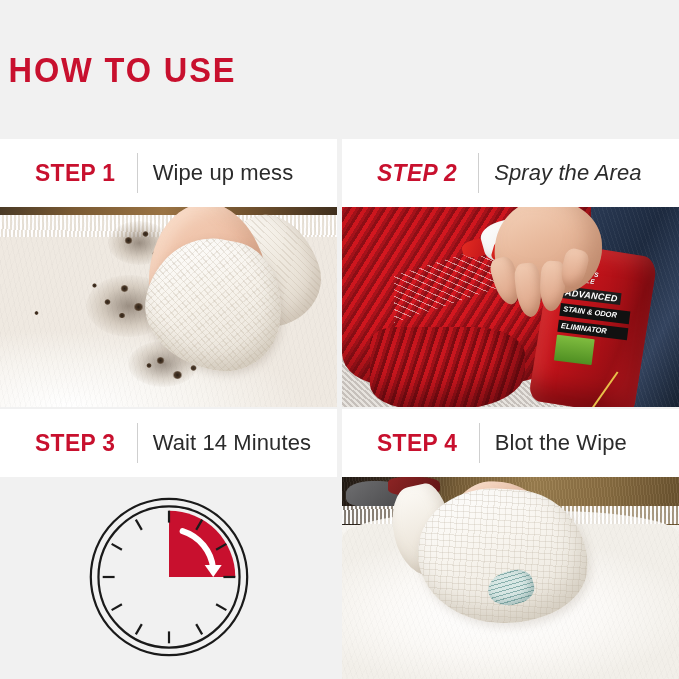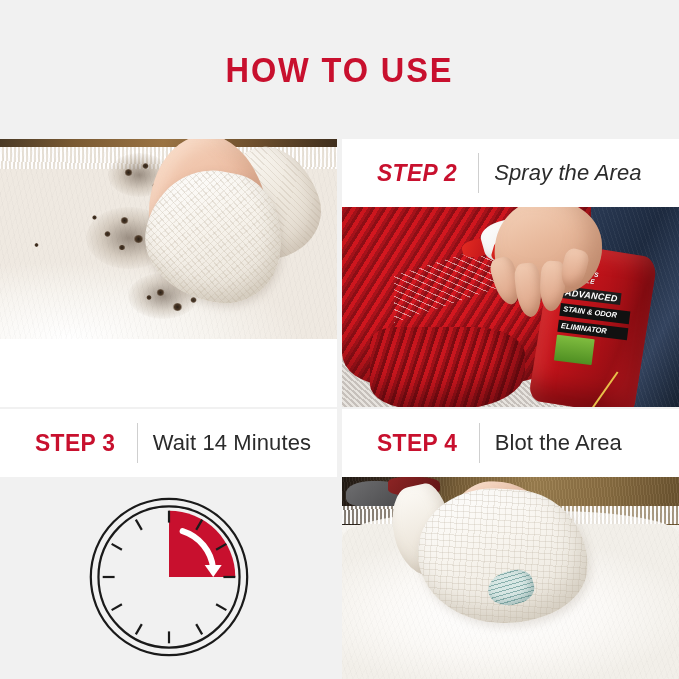--- a/index.html
+++ b/index.html
@@ -20,21 +20,20 @@
 
   
   .title-band {
     position: absolute;
     left: 0; top: 0;
     width: 679px;
     height: 139px;
     background: #f1f1f1;
     display: flex;
     align-items: center;
-    justify-content: center;
   }
   .title-text {
     font-family: "Liberation Sans", sans-serif;
     font-weight: bold;
     font-size: 35px;
     letter-spacing: 2.0px;
     color: #c8102e;
     transform: scaleX(0.93);
     white-space: nowrap;
   }
@@ -424,20 +423,25 @@
 
 <div id="page">
 
   <div class="title-band">
     <div class="title-text">HOW TO USE</div>
   </div>
 
   <div class="grid">
 
     <div class="cell cell-1">
+      <div class="step-header">
+        <span class="step-label">STEP 1</span>
+        <span class="step-divider"></span>
+        <span class="step-title">Wipe up mess</span>
+      </div>
       <div class="photo p1">
         <div class="floor"></div>
         <div class="rug"></div>
 
         <div class="dirt-cloud" style="left:86px; top:68px; width:86px; height:62px;"></div>
         <div class="dirt-cloud" style="left:108px; top:14px; width:62px; height:44px;"></div>
         <div class="dirt-cloud" style="left:128px; top:134px; width:70px; height:46px;"></div>
 
         <div class="dirt" style="left:120px;top:78px;width:9px;height:7px;"></div>
         <div class="dirt" style="left:104px;top:92px;width:7px;height:6px;"></div>
@@ -534,21 +538,21 @@
             <path d="M142,86 L152,100 L162,86 Z" fill="#ffffff"></path>
           </svg>
         </div>
       </div>
     </div>
 
     <div class="cell cell-4">
       <div class="step-header">
         <span class="step-label">STEP 4</span>
         <span class="step-divider"></span>
-        <span class="step-title">Blot the Area</span>
+        <span class="step-title">Blot the Wipe</span>
       </div>
       <div class="photo p4">
         <div class="backfloor"></div>
         <div class="shoe"></div>
         <div class="redshoe"></div>
         <div class="rug4"></div>
         <div class="towel-fold"></div>
         <div class="hand4"></div>
         <div class="finger4" style="left:112px;top:66px;width:24px;height:56px;transform:rotate(-12deg);"></div>
         <div class="finger4" style="left:134px;top:70px;width:25px;height:62px;transform:rotate(-4deg);"></div>

